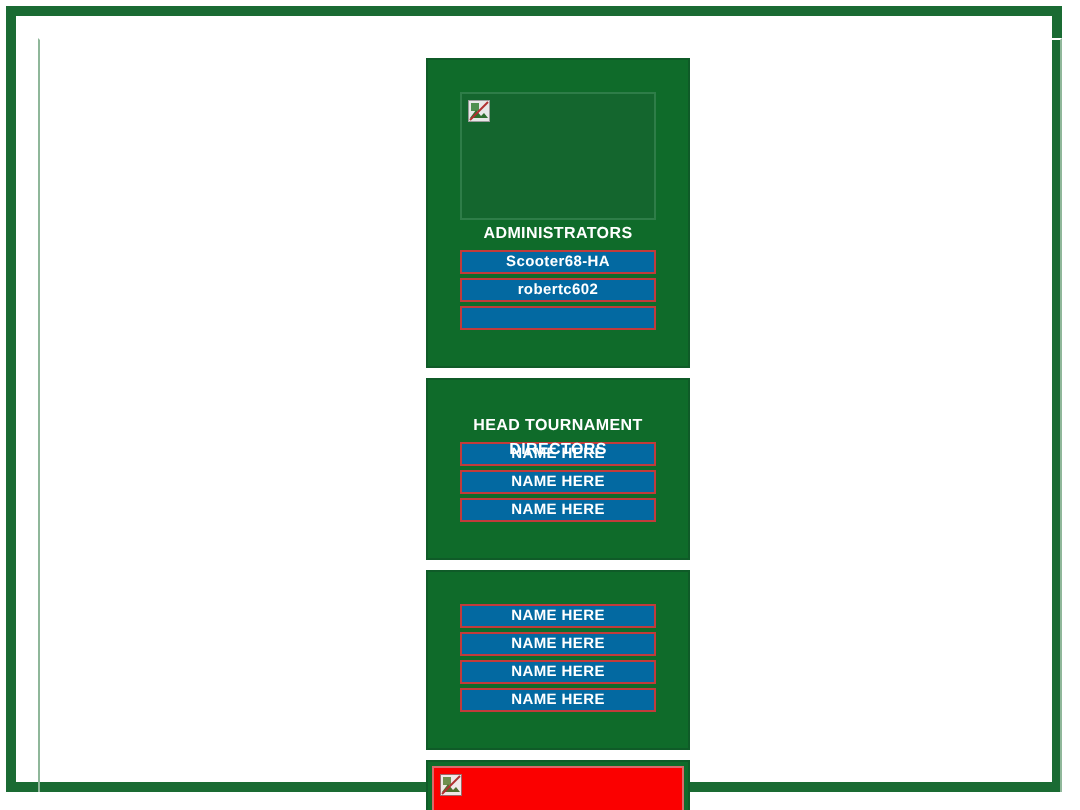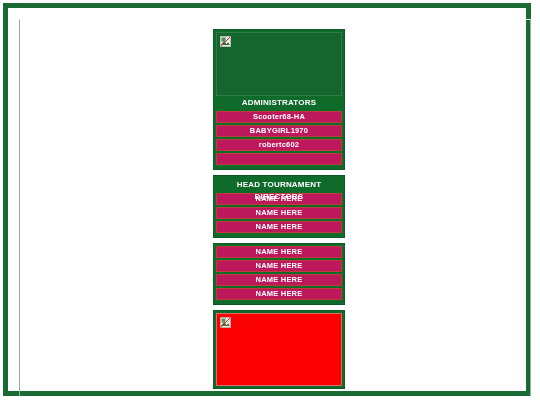--- a/index.html
+++ b/index.html
@@ -45,21 +45,21 @@
     left: 205px;
     top: 21px;
     width: 132px;
   }
 
   
   .panel {
     border: 1px solid #0f5b28;
     background: #0f6b2a;
     box-sizing: border-box;
-    padding: 2px;
+    padding: 16px;
     margin-bottom: 5px;
   }
 
   
   .banner-green {
     height: 64px;
     background: #14662e;
     border: 1px solid #2e7d48;
     box-sizing: border-box;
     position: relative;
@@ -82,21 +82,21 @@
     font-weight: bold;
     text-align: center;
     letter-spacing: 0.2px;
     line-height: 12px;
     height: 12px;
     padding: 0;
     margin: 1px 0 2px 0;
   }
 
   .name-row {
-    background: #be185d;
+    background: #0369a1;
     border: 1px solid #c23b3b;
     color: #ffffff;
     font-size: 7.5px;
     font-weight: bold;
     text-align: center;
     line-height: 10px;
     height: 12px;
     box-sizing: border-box;
     margin-bottom: 2px;
     letter-spacing: 0.2px;
@@ -133,21 +133,20 @@
       <div class="banner-green">
         <svg class="broken-img" viewBox="0 0 11 11" xmlns="http://www.w3.org/2000/svg">
           <rect x="0" y="0" width="11" height="11" fill="#e8e8e8" stroke="#9a9a9a" stroke-width="1"></rect>
           <rect x="1.5" y="1.5" width="4" height="4" fill="#4f8f4f"></rect>
           <path d="M1 9 L4 5 L6.5 8 L8 6.5 L10 9 Z" fill="#2f6f2f"></path>
           <path d="M1 10 L10 1" stroke="#b03030" stroke-width="1"></path>
         </svg>
       </div>
       <div class="section-header">ADMINISTRATORS</div>
       <div class="name-row">Scooter68-HA</div>
-      <div class="name-row">BABYGIRL1970</div>
       <div class="name-row">robertc602</div>
       <div class="name-row empty"></div>
     </div>
 
     <div class="panel">
       <div class="section-header">HEAD TOURNAMENT DIRECTORS</div>
       <div class="name-row">NAME HERE</div>
       <div class="name-row">NAME HERE</div>
       <div class="name-row">NAME HERE</div>
     </div>

